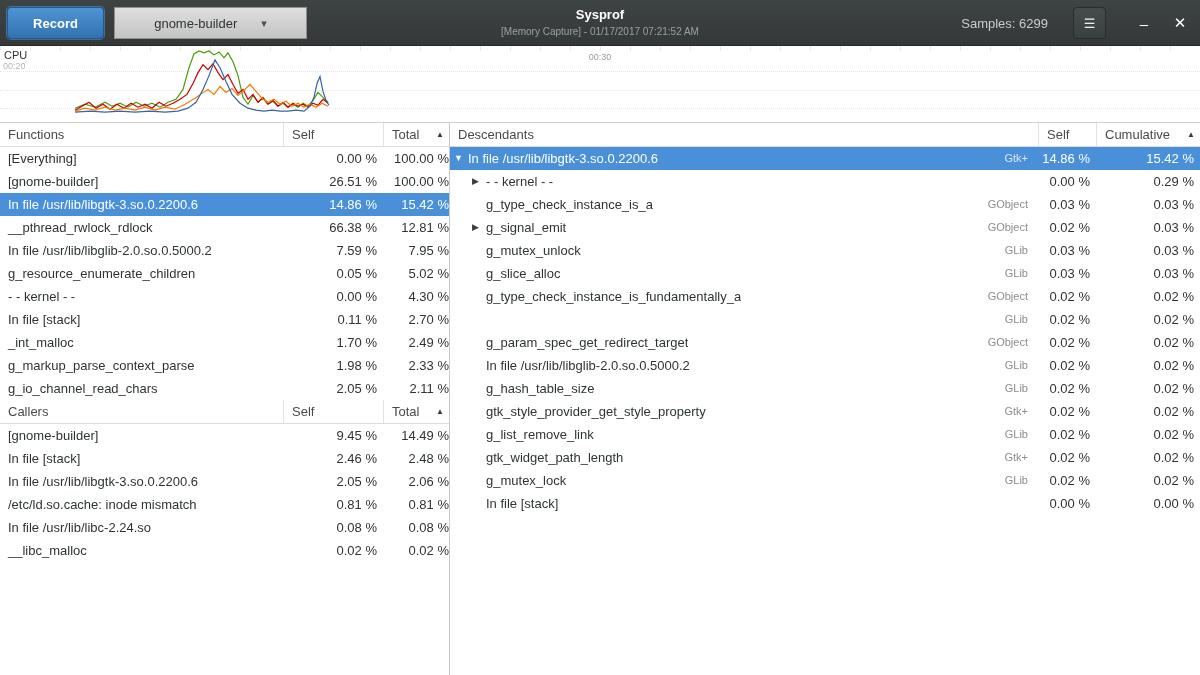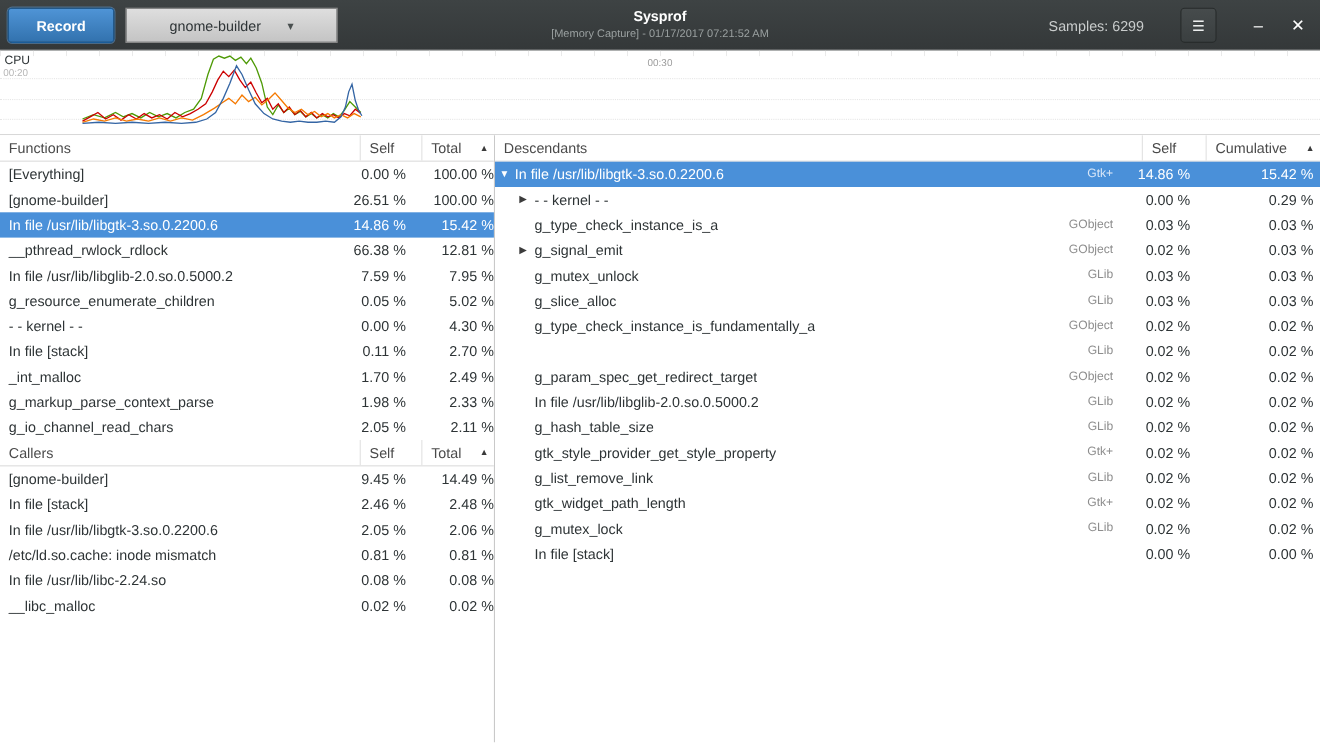--- a/index.html
+++ b/index.html
@@ -31,21 +31,21 @@
     border:1px solid #8f8f8f; border-radius:0;
     background: linear-gradient(#dedede,#c4c4c4);
     color:#2e3436; font-size:13px;
     display:flex; align-items:center; justify-content:center; gap:24px;
     cursor:pointer;
   }
   .dd-arrow { font-size:11px; color:#4a5050; }
   .title-wrap { position:absolute; left:320px; right:320px; top:8px; text-align:center; pointer-events:none; }
   .title { color:#ffffff; font-size:13px; font-weight:bold; line-height:14px; }
   .subtitle { color:#9aa0a0; font-size:10px; margin-top:4px; }
-  .samples { position:absolute; right:160px; top:16px; color:#c9cccc; font-size:13px; }
+  .samples { position:absolute; right:152px; top:16px; color:#c9cccc; font-size:13px; }
   .menu-btn {
     position:absolute; right:94px; top:7px; width:33px; height:32px;
     background: linear-gradient(#464b4c,#3a3f40);
     border:1px solid #282c2c; border-radius:4px;
     color:#eceeee; font-size:13px; cursor:pointer;
   }
   .win-btn {
     position:absolute; top:7px; width:32px; height:32px;
     background:transparent; border:none; color:#ffffff; font-size:15px; cursor:pointer;
   }
@@ -75,26 +75,26 @@
   .right-panel { position:absolute; left:450px; top:0; right:0; height:100%; background:#fff; }
 
   .thead {
     display:flex; height:24px; background:#ffffff;
     border-bottom:1px solid #dcdcdc;
   }
   .hc { font-size:13px; color:#4a4a4a; line-height:23px; padding-left:8px; white-space:nowrap; overflow:hidden; }
   .hc + .hc { border-left:1px solid #e2e2e2; }
   .hc-name { flex:1; }
   .hc-self { width:56px; }
-  .hc-total { width:66px; display:flex; justify-content:space-between; align-items:flex-start; padding-right:5px; }
+  .hc-total { width:66px; display:flex; justify-content:space-between; align-items:flex-start; padding-right:5px;margin-left:44px; }
   .hc-dself { width:58px; }
   .hc-dcum  { width:104px; display:flex; justify-content:space-between; align-items:center; padding-right:5px; }
   .sort { font-size:8px; color:#3a3a3a; }
 
-  .row, .drow { display:flex; height:23px; line-height:23px; font-size:13px; color:#2e3436;gap:8px; }
+  .row, .drow { display:flex; height:23px; line-height:23px; font-size:13px; color:#2e3436; }
   .cell { white-space:nowrap; overflow:hidden; }
   .name  { flex:1; padding-left:8px; }
   .num   { text-align:right; }
   .self  { width:56px; padding-right:6px; }
   .total { width:66px; }
 
   .dname { flex:1; display:flex; align-items:center; min-width:0; }
   .expander { width:14px; flex:none; font-size:9px; color:#3c3c3c; }
   .fname { white-space:nowrap; overflow:hidden; }
   .category { margin-left:auto; padding-right:10px; font-size:11px; color:#8d8d8d; flex:none; }

